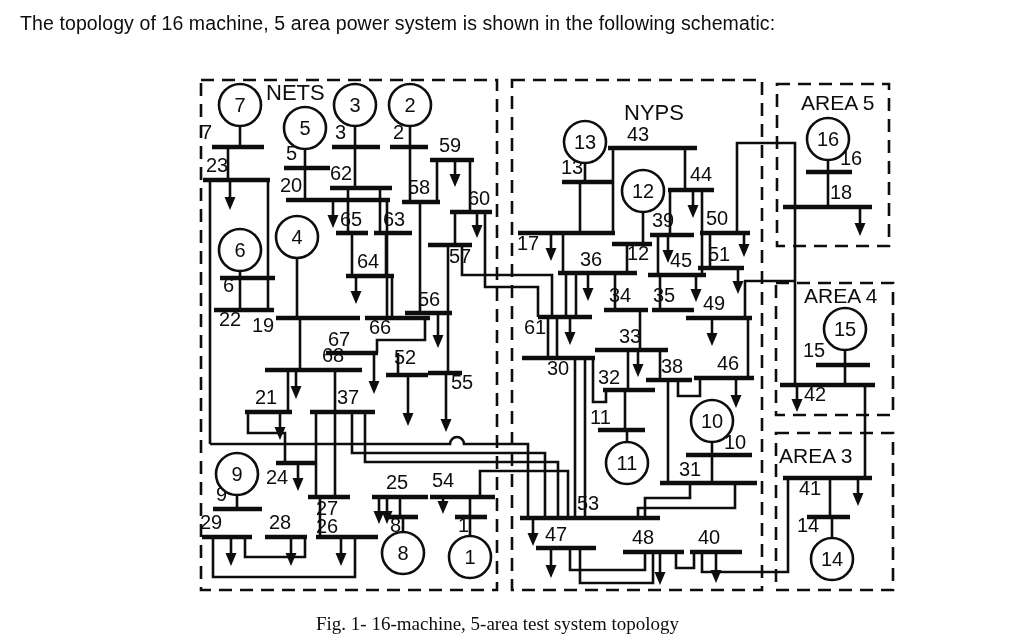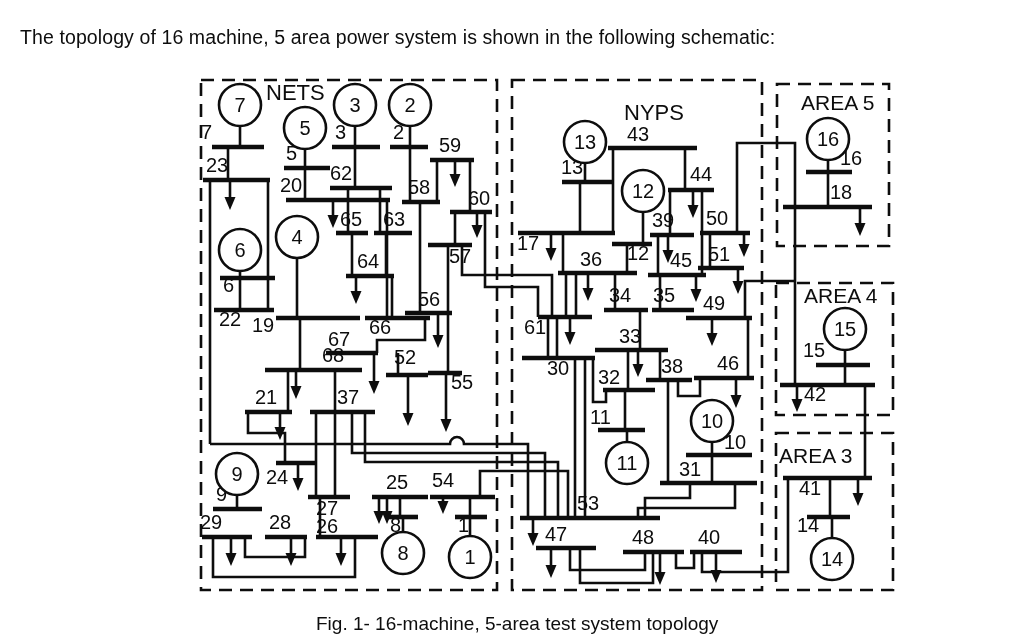--- a/index.html
+++ b/index.html
@@ -1,19 +1,19 @@
 <!DOCTYPE html>
 <html><head>
 <meta charset="utf-8">
 <style>
   html,body{margin:0;padding:0;background:#fff;}
   .page{position:relative;width:1024px;height:644px;background:#ffffff;overflow:hidden;
         font-family:"Liberation Sans",sans-serif;color:#0d0d0d;}
-  .title{position:absolute;left:20px;top:26px;font-size:19.5px;letter-spacing:.1px;white-space:nowrap;text-align:center;}
-  .caption{position:absolute;left:316px;top:613px;font-size:19px;white-space:nowrap;}
+  .title{position:absolute;left:20px;top:12px;font-size:19.5px;letter-spacing:.1px;white-space:nowrap;text-align:center;}
+  .caption{position:absolute;left:316px;top:613px;font-size:19px;white-space:nowrap;font-family:Liberation Serif, serif;}
   svg{position:absolute;left:0;top:0;}
   svg text{font-family:"Liberation Sans",sans-serif;fill:#0d0d0d;}
 </style>
 </head>
 <body>
 
 <div class="page">
   <div class="title">The topology of 16 machine, 5 area power system is shown in the following schematic:</div>
   <svg id="diagram" width="1024" height="644" viewBox="0 0 1024 644">
       <rect x="201" y="80" width="296" height="510" fill="none" stroke="#0d0d0d" stroke-width="2.6" stroke-dasharray="13,8"></rect>

